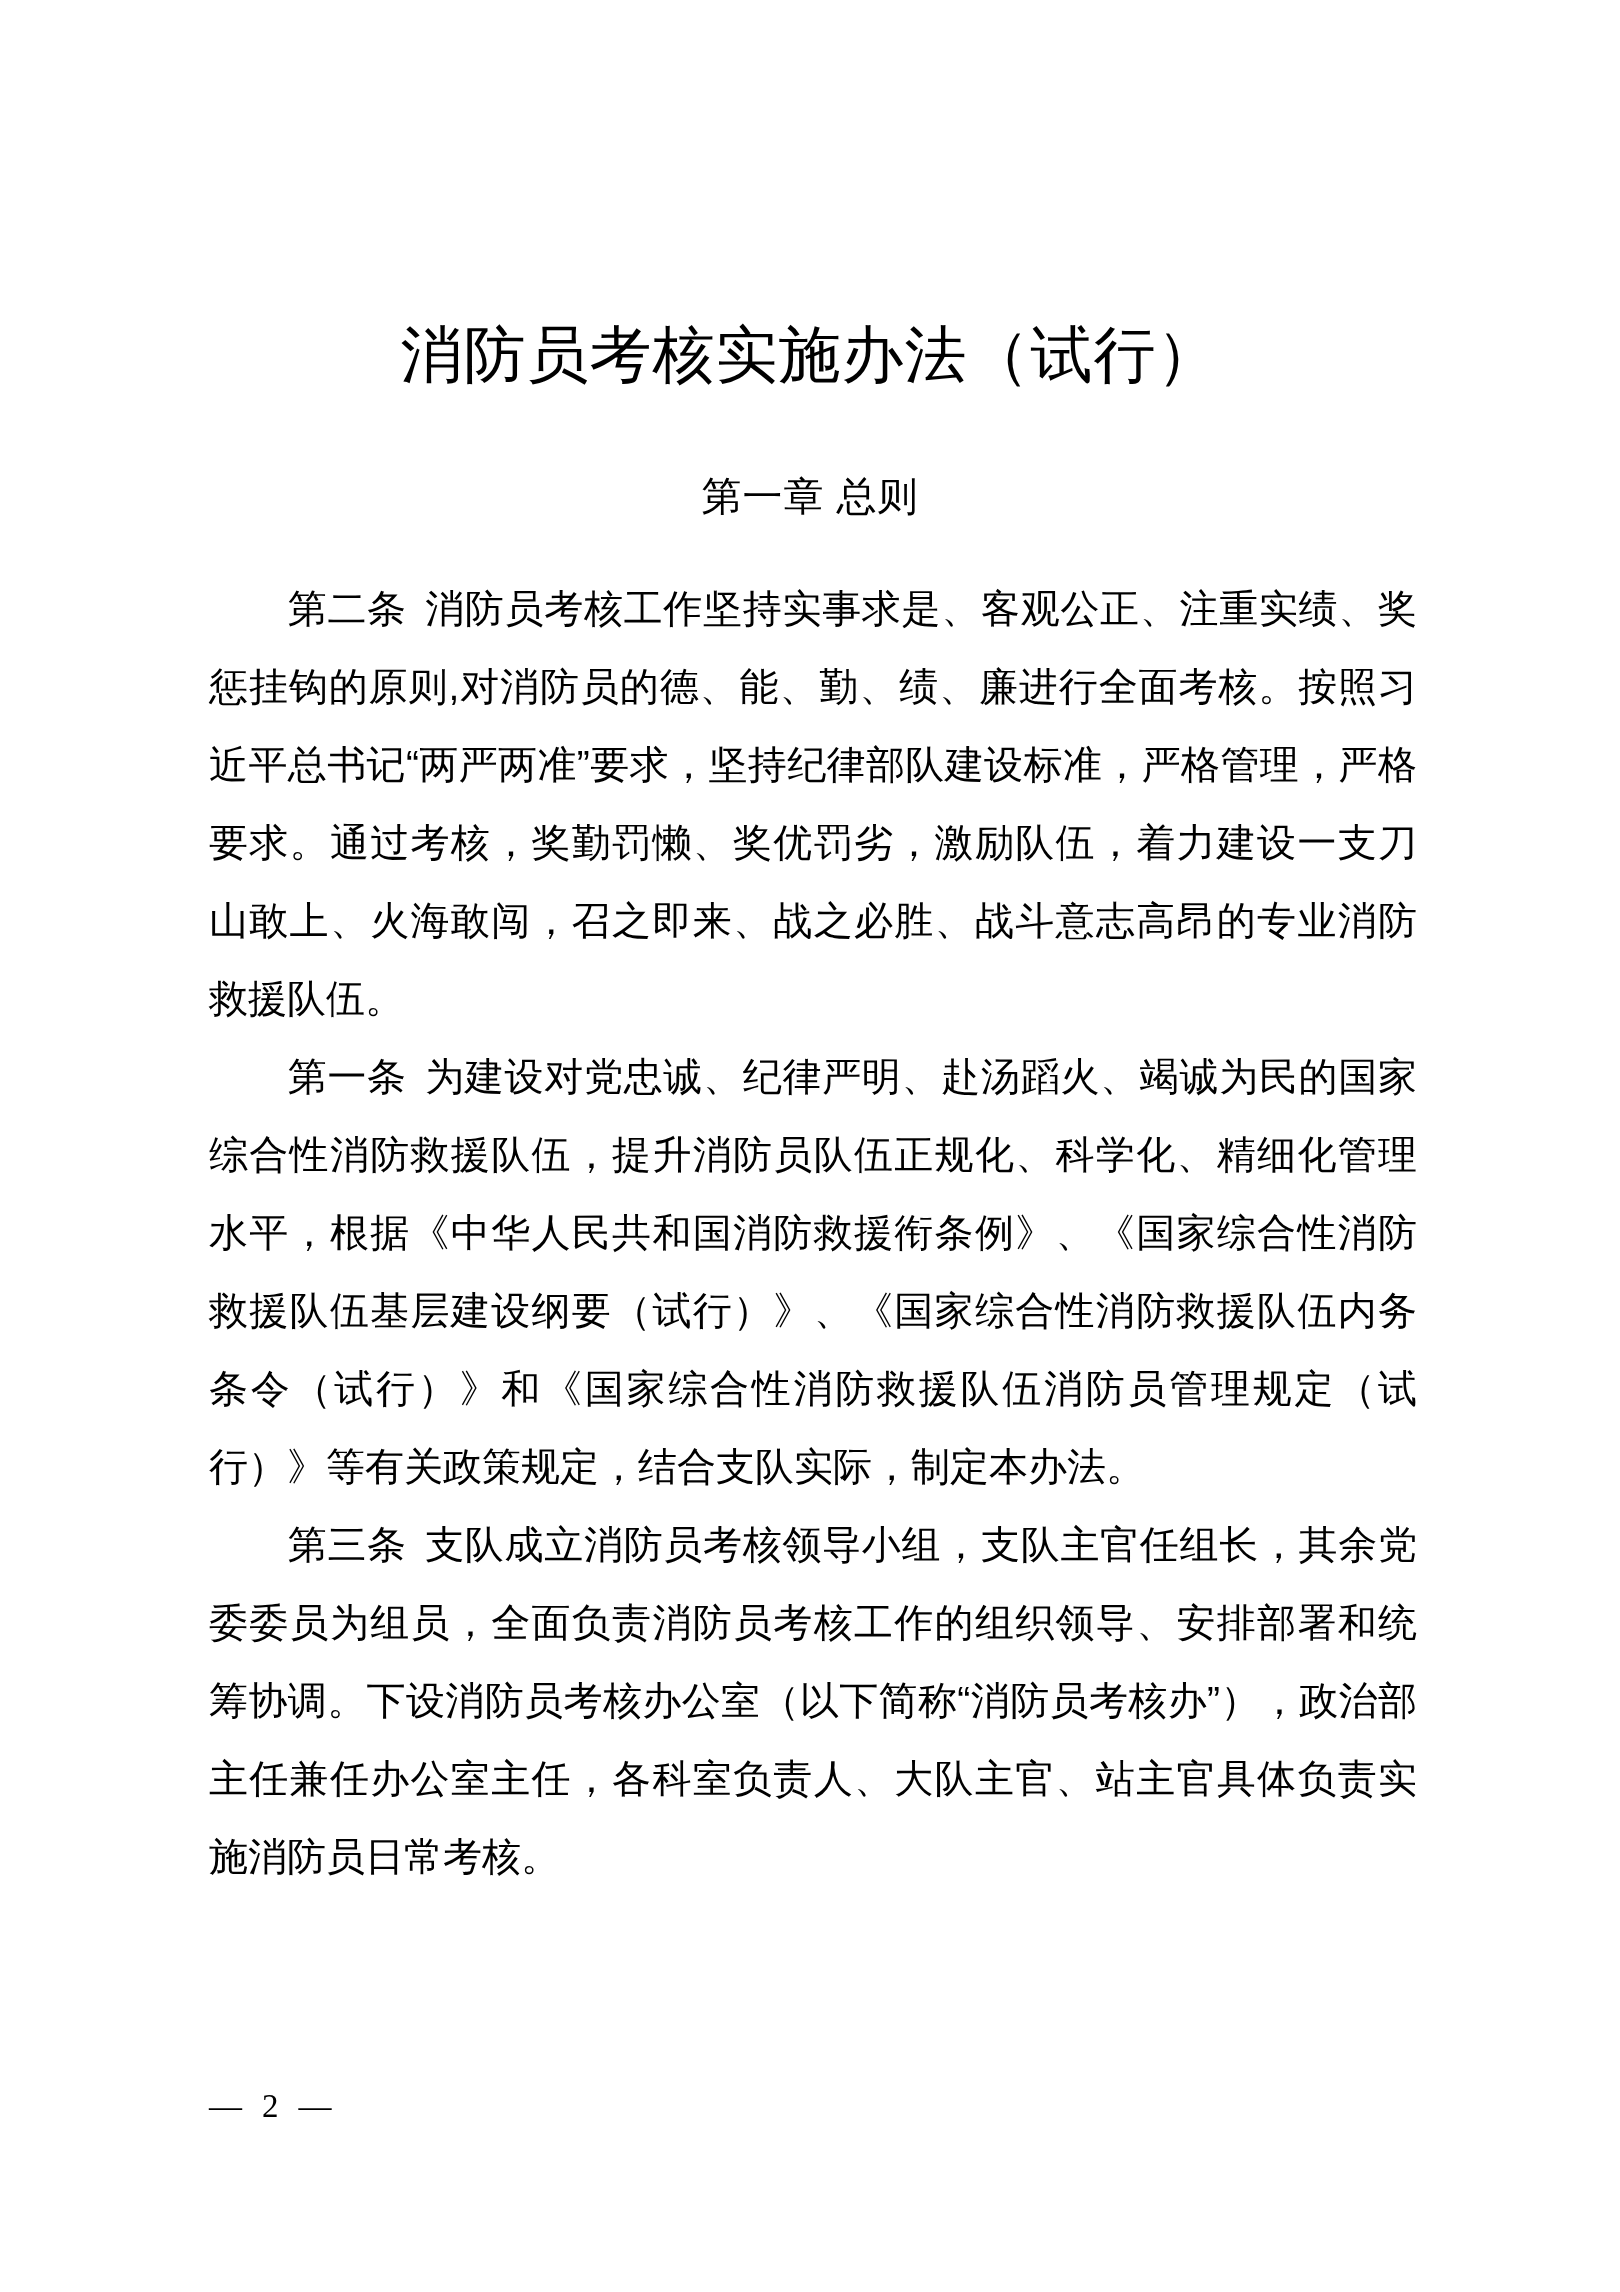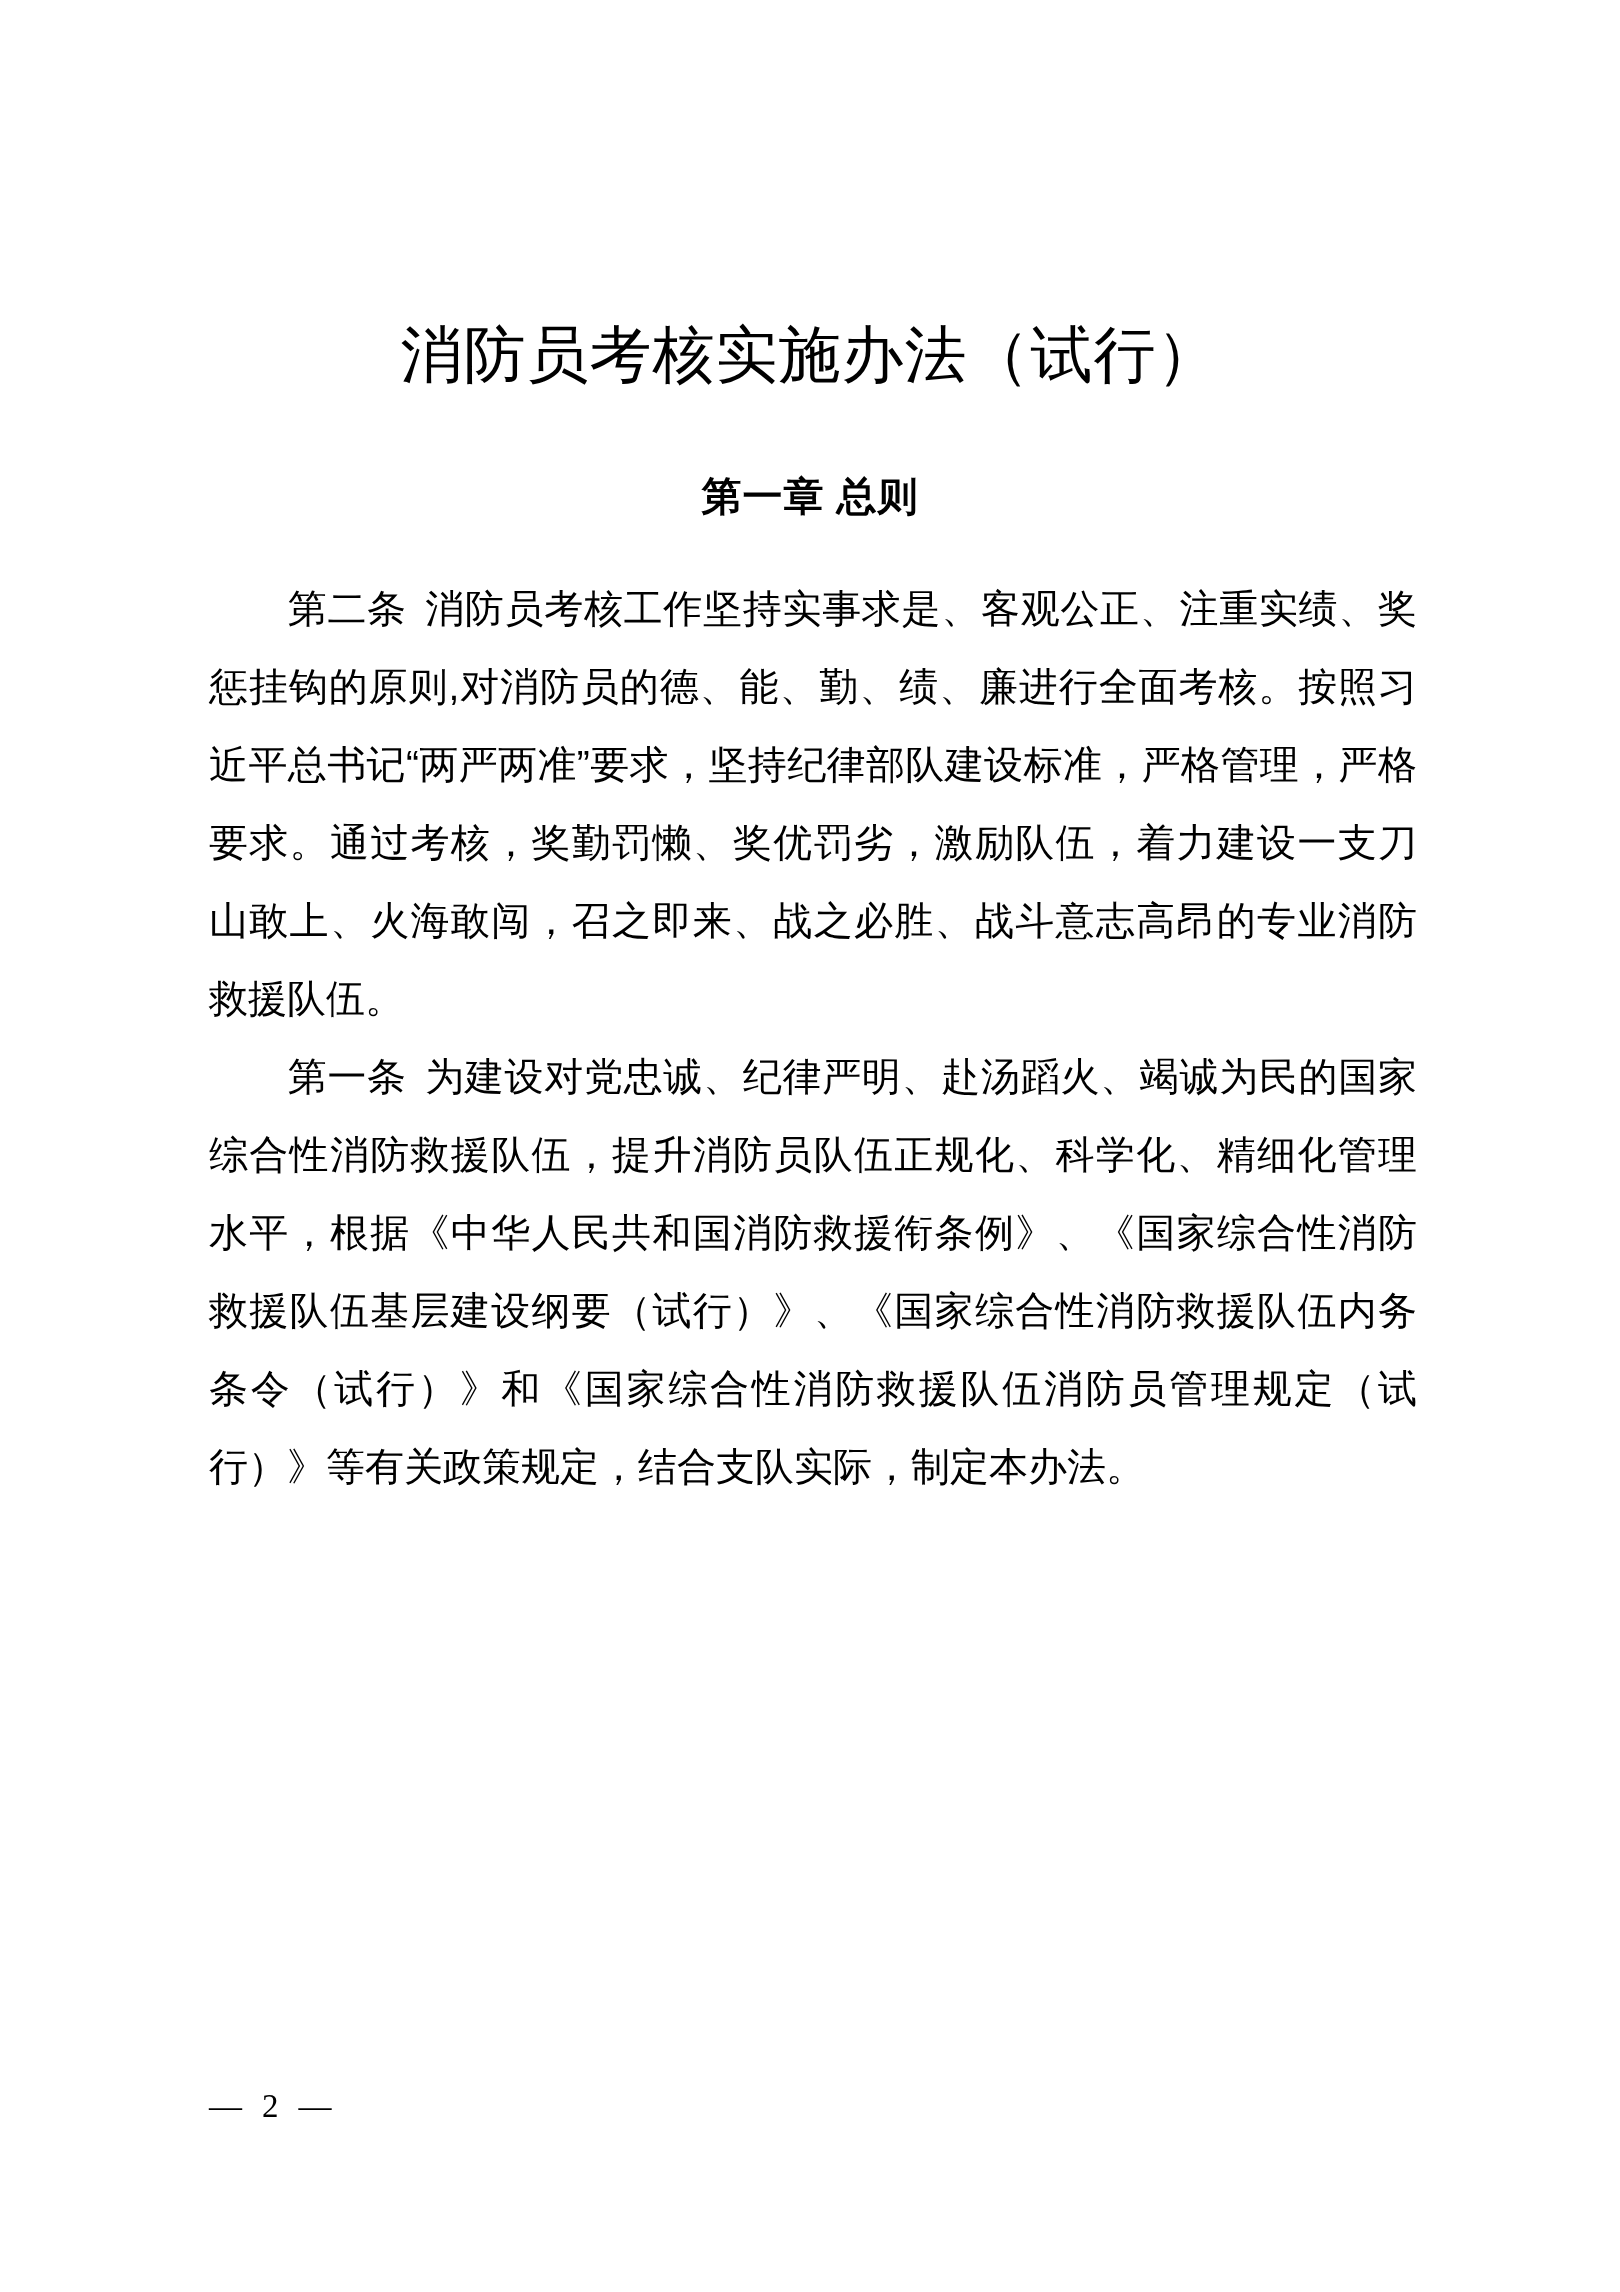--- a/index.html
+++ b/index.html
@@ -31,21 +31,21 @@
     letter-spacing: 1px;
     white-space: nowrap;
   }
   .chapter-heading {
     position: absolute;
     top: 439px;
     left: 0;
     width: 1620px;
     text-align: center;
     font-size: 40px;
-    font-weight: bold;
+    font-weight: normal;
     line-height: 1.2;
     letter-spacing: 1px;
   }
   .body-block {
     position: absolute;
     top: 570px;
     left: 209px;
     width: 1208px;
   }
   .article {
@@ -87,19 +87,22 @@
   <div class="body-block">
 
     <p class="article">
       <span class="indent"></span><span>第二条</span><span class="gap"></span><span>消防员考核工作坚持实事求是、客观公正、注重实绩、奖惩挂钩的原则,对消防员的德、能、勤、绩、廉进行全面考核。按照习近平总书记“两严两准”要求，坚持纪律部队建设标准，严格管理，严格要求。通过考核，奖勤罚懒、奖优罚劣，激励队伍，着力建设一支刀山敢上、火海敢闯，召之即来、战之必胜、战斗意志高昂的专业消防救援队伍。</span>
     </p>
 
     <p class="article">
       <span class="indent"></span><span>第一条</span><span class="gap"></span><span>为建设对党忠诚、纪律严明、赴汤蹈火、竭诚为民的国家综合性消防救援队伍，提升消防员队伍正规化、科学化、精细化管理水平，根据《中华人民共和国消防救援衔条例》、《国家综合性消防救援队伍基层建设纲要（试行）》、《国家综合性消防救援队伍内务条令（试行）》和《国家综合性消防救援队伍消防员管理规定（试行）》等有关政策规定，结合支队实际，制定本办法。</span>
     </p>
 
+    <p class="article">
+      <span class="indent"></span><span>第三条</span><span class="gap"></span><span>支队成立消防员考核领导小组，支队主官任组长，其余党委委员为组员，全面负责消防员考核工作的组织领导、安排部署和统筹协调。下设消防员考核办公室（以下简称“消防员考核办”），政治部主任兼任办公室主任，各科室负责人、大队主官、站主官具体负责实施消防员日常考核。</span>
+    </p>
 
   </div>
 
   <div class="page-number">— 2 —</div>
 
 </div>
 
 
 </body></html>

